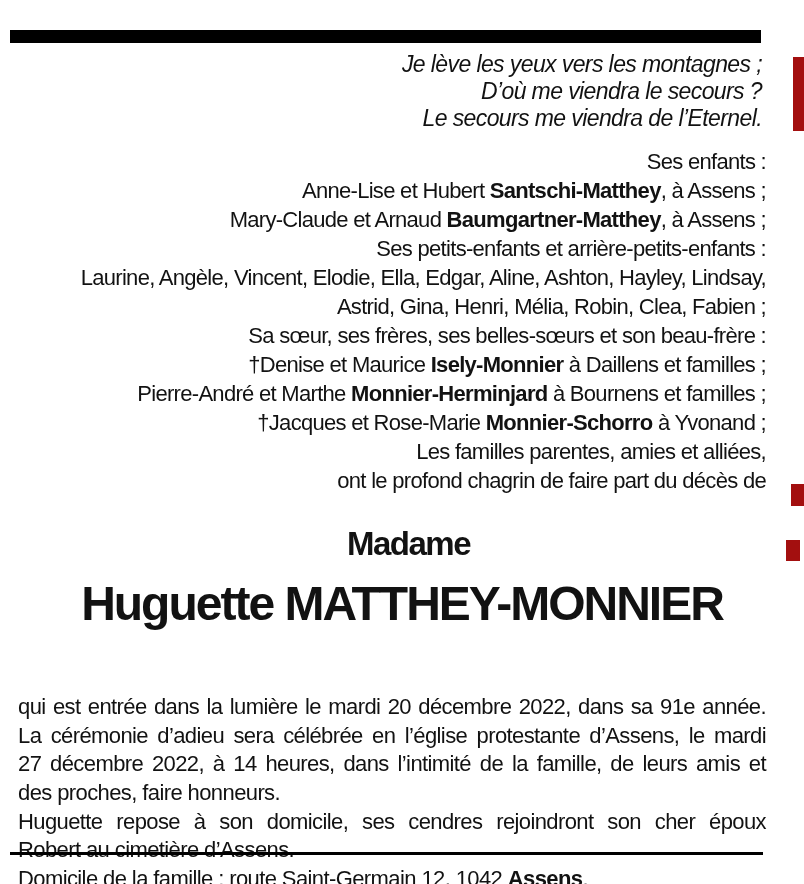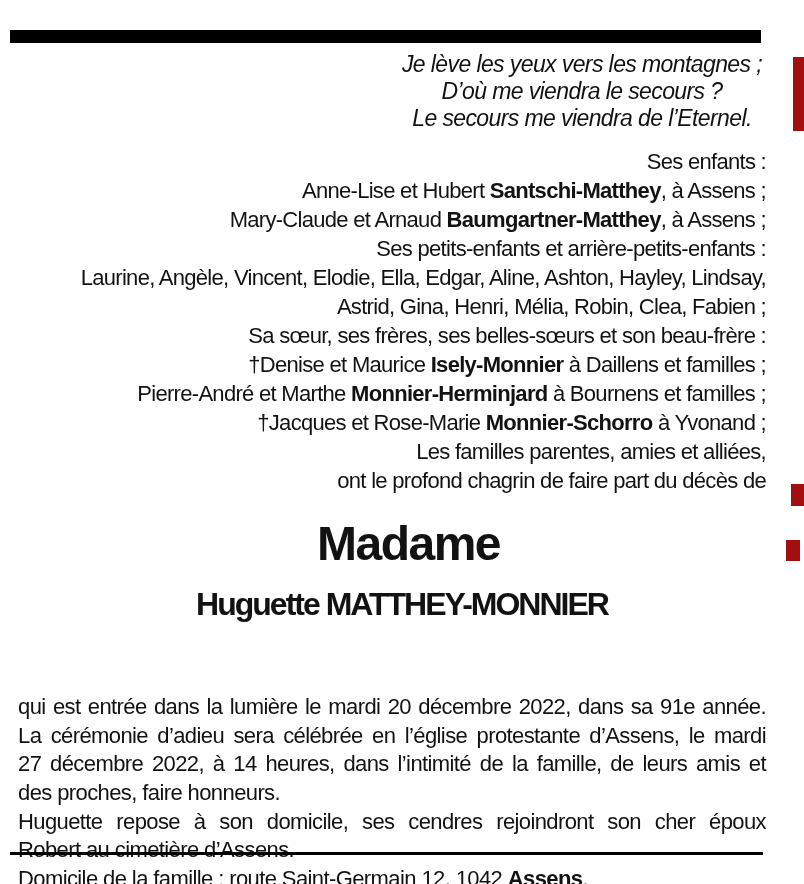--- a/index.html
+++ b/index.html
@@ -5,35 +5,35 @@
   html,body{margin:0;padding:0;}
   body{
     width:804px;height:884px;position:relative;background:#ffffff;
     font-family:"Liberation Sans", sans-serif;color:#121212;overflow:hidden;
   }
   .sheet{position:absolute;left:0;top:0;width:804px;height:884px;background:#ffffff;}
   .top-bar{position:absolute;left:10px;top:30px;width:751px;height:13px;background:#000000;}
   .bottom-rule{position:absolute;left:10px;top:852px;width:753px;height:3px;background:#000000;}
 
   .quote{
-    position:absolute;right:42px;top:51px;text-align:center;
+    position:absolute;right:42px;top:51px;text-align:right;
     font-style:italic;font-size:23px;line-height:27px;letter-spacing:-0.6px;
     font-weight:500;white-space:nowrap;
   }
 
   .body-list{
     position:absolute;left:18px;top:147px;width:748px;
     font-size:22px;line-height:29px;letter-spacing:-0.7px;white-space:nowrap;
   }
   .bline{height:29px;text-align:right;}
   .b{font-weight:bold;}
 
   .namewrap{position:absolute;left:0;top:515px;width:804px;text-align:center;font-weight:bold;}
-  .deceased-title{font-size:48px;line-height:58px;letter-spacing:-1.5px;margin-left:13px;}
-  .deceased-name{font-size:32px;line-height:62px;letter-spacing:-2px;white-space:nowrap;}
+  .deceased-title{font-size:33px;line-height:58px;letter-spacing:-1.5px;margin-left:13px;}
+  .deceased-name{font-size:48px;line-height:62px;letter-spacing:-2px;white-space:nowrap;}
 
   .details{
     position:absolute;left:18px;top:646px;width:748px;
     font-size:22px;line-height:28.7px;letter-spacing:-0.6px;margin-top:47px;
   }
   .dline{height:28.7px;white-space:nowrap;}
   .jl{text-align:justify;text-align-last:justify;white-space:normal;}
 
   .red-mark{position:absolute;background:#a30f0f;}
   .m1{left:793px;top:57px;width:11px;height:74px;}

